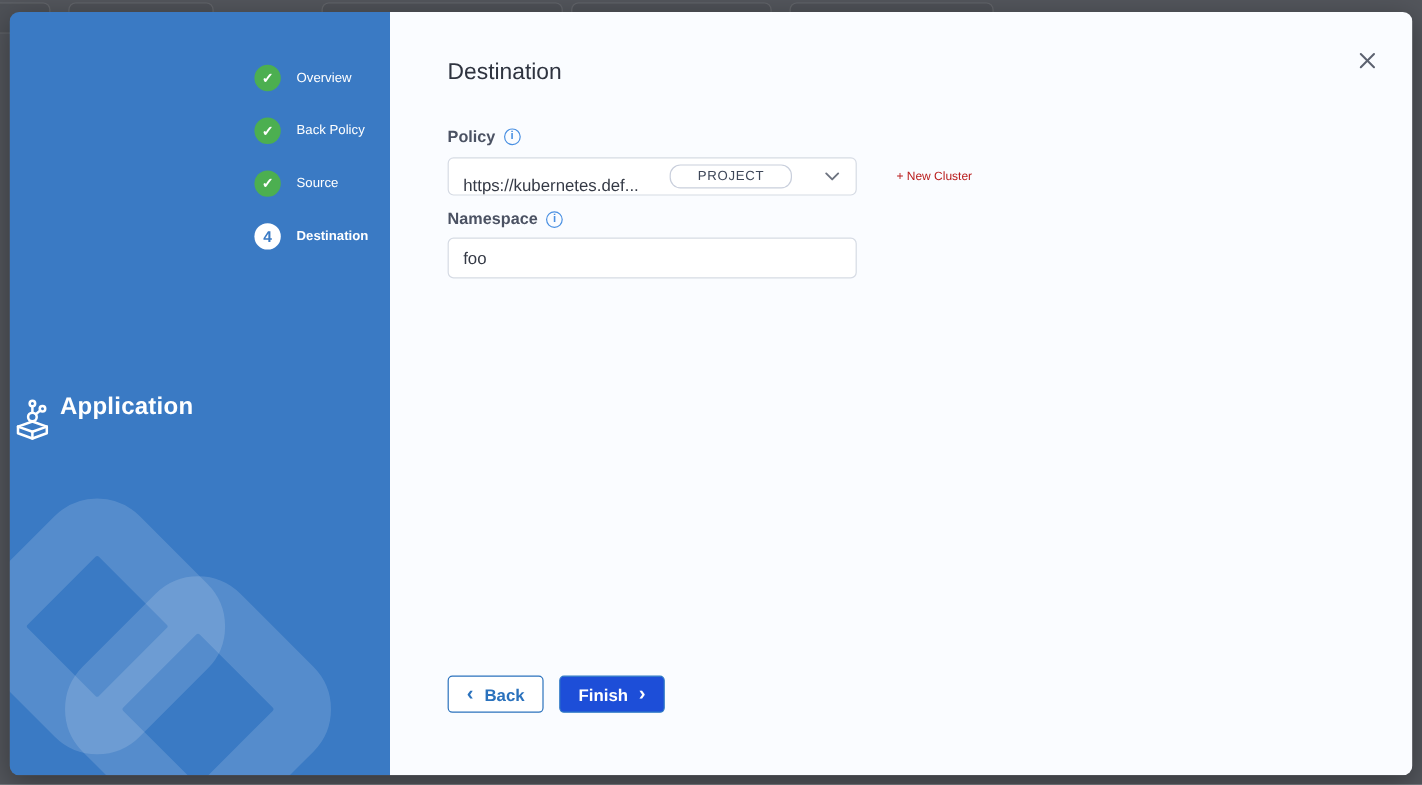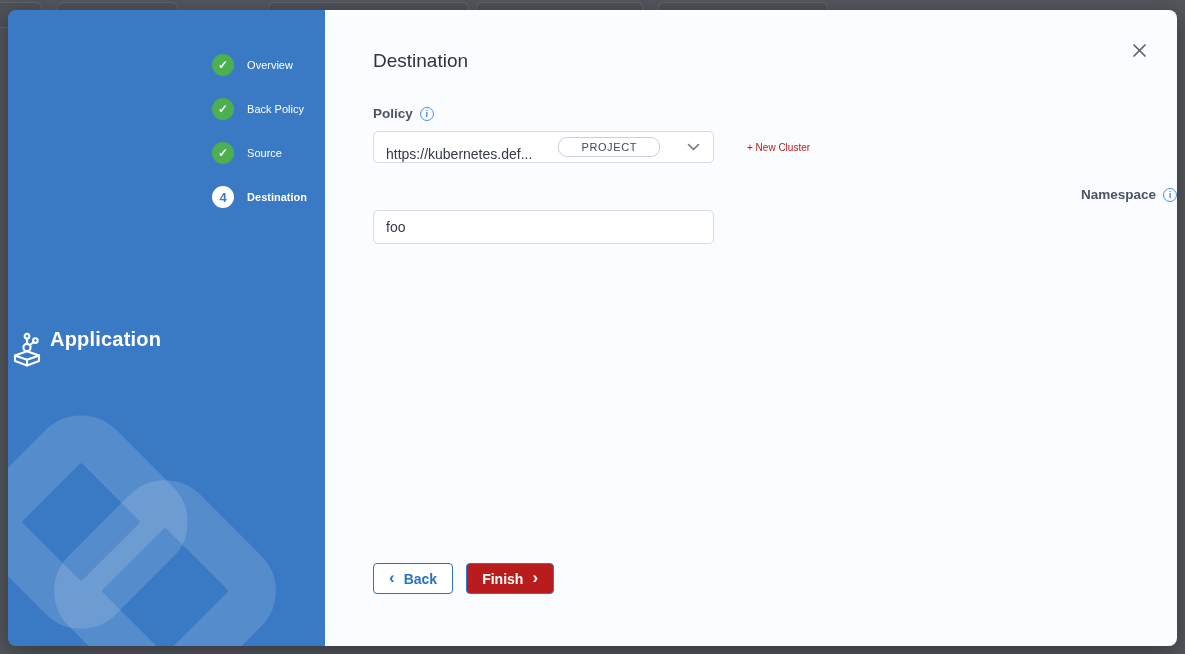--- a/index.html
+++ b/index.html
@@ -153,40 +153,40 @@
     background: #fff;
     border: 1px solid #d6dbe4;
     border-radius: 5px;
     padding: 16px 12px;
     font-size: 14px;
     color: #353a46;
     font-family: "Liberation Sans", sans-serif;
     outline: none;
     display: block;
   }
-  .ns-label { margin-top: 24px; justify-content: flex-end; }
+  .ns-label { margin-top: 12px; }
 
   .footer {
     position: absolute;
     left: 48px; bottom: 52px;
     display: flex;
     gap: 13px;
   }
   .btn {
     height: 31px;
     border-radius: 4px;
     padding: 0 15px;
     font-size: 14px;
     font-weight: 700;
     font-family: "Liberation Sans", sans-serif;
     display: flex; align-items: center; gap: 9px;
     cursor: pointer;
   }
   .btn-back { background: #fff; border: 1px solid #2b72bd; color: #2b72bd; }
-  .btn-finish { background: #b91c1c; border: 1px solid #2e79c5; color: #fff; }
+  .btn-finish { background: #1d4ed8; border: 1px solid #2e79c5; color: #fff; }
   .btn-chevron { font-size: 17px; font-weight: 700; line-height: 1; position: relative; top: -1px; }
 </style>
 </head>
 <body>
 
 <div class="ghost" style="left:-8px;  width:50px;"></div>
 <div class="ghost" style="left:57px;  width:121px;"></div>
 <div class="ghost" style="left:268px; width:201px;"></div>
 <div class="ghost" style="left:476px; width:167px;"></div>
 <div class="ghost" style="left:658px; width:170px;"></div>

